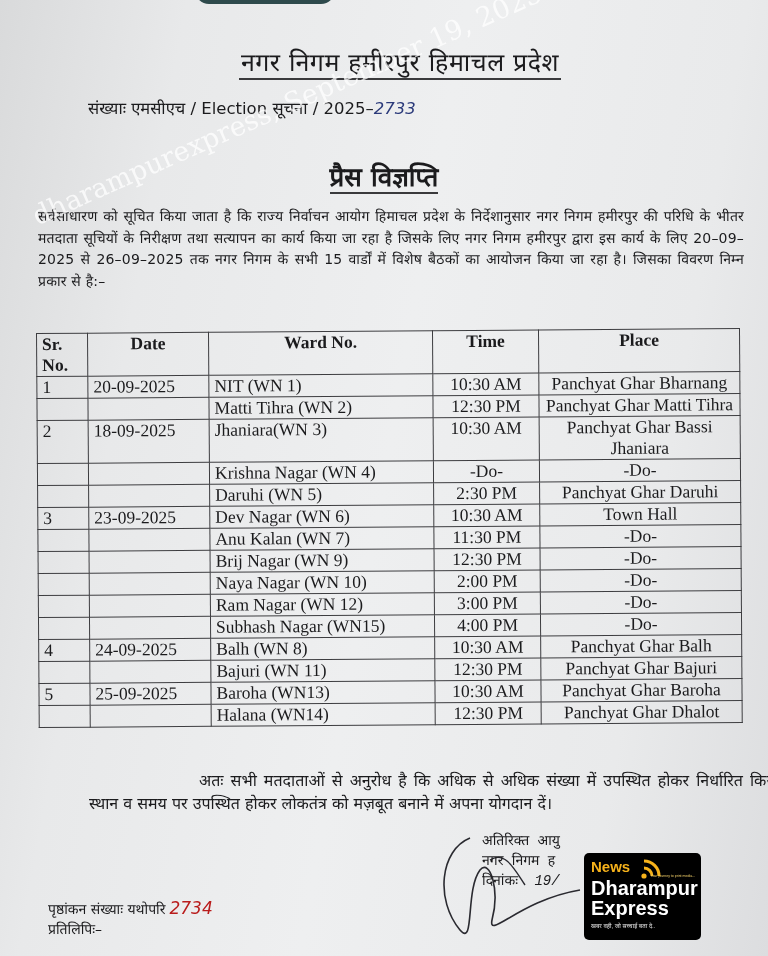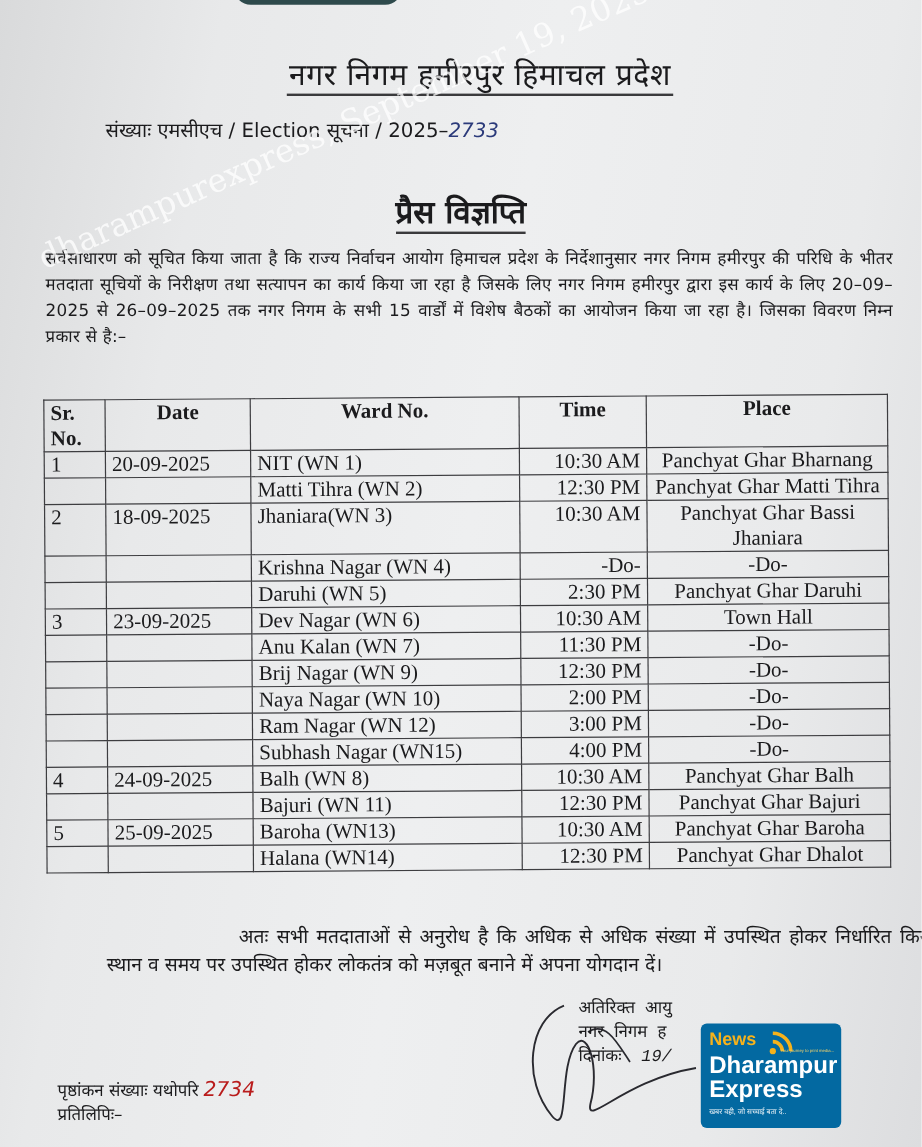--- a/index.html
+++ b/index.html
@@ -39,21 +39,21 @@
       border-collapse: collapse; font-family: "Liberation Serif", serif;
       font-size: 17.5px; transform: rotate(-0.4deg); transform-origin: left top;
     }
     table.schedule th, table.schedule td {
       border: 1.5px solid #3d3d40; padding: 0 5px; vertical-align: top; line-height: 21px;
     }
     table.schedule th { font-weight: bold; font-size: 17.5px; }
     .c-sr { width: 40px; text-align: left; margin-top: 28px; }
     .c-date { width: 110px; text-align: left; }
     .c-ward { width: 213px; text-align: left; }
-    .c-time { width: 95px; text-align: right; }
+    .c-time { width: 95px; text-align: center; }
     .c-place { text-align: center; }
     th.c-date, th.c-ward, th.c-time, th.c-place { text-align: center; }
     td.c-sr, td.c-date { border-bottom: none; border-top: none; }
     tr.grp-start td.c-sr, tr.grp-start td.c-date { border-top: 1.5px solid #3d3d40; }
     .closing {
       position: absolute; top: 770px; left: 46px; width: 712px;
       font-family: "DejaVu Sans", sans-serif; font-size: 16px; line-height: 22.5px;
       text-align: justify; text-indent: 110px; margin-left: 43px;
     }
     .sig-block {
@@ -68,21 +68,21 @@
       font-size: 14px; line-height: 20px;
     }
     .endorse .hand { color: #b91c1c; font-style: italic; font-size: 17px; margin-left: 4px; }
     .watermark {
       position: absolute; left: 40px; top: 200px; transform: rotate(-24deg); transform-origin: left bottom;
       font-family: "DejaVu Serif", serif; font-size: 27px; color: rgba(255,255,255,0.75);
       white-space: nowrap; pointer-events: none;
     }
     .logo {
       position: absolute; left: 584px; top: 853px; width: 117px; height: 87px;
-      background: #0369a1; border-radius: 5px; color: #fff; font-family: "Liberation Sans", sans-serif;
+      background: #000000; border-radius: 5px; color: #fff; font-family: "Liberation Sans", sans-serif;
       box-sizing: border-box; padding: 6px 6px 0 7px;
     }
     .logo .news { color: #f6b21b; font-weight: bold; font-size: 15px; line-height: 15px; }
     .logo .wifi { position: absolute; right: 38px; top: 4px; width: 22px; height: 22px; }
     .logo .tiny { position: absolute; right: 6px; top: 21px; font-size: 3.5px; color: #f6d36b; }
     .logo .brand1 { font-weight: bold; font-size: 20px; line-height: 20px; margin-top: 4px; }
     .logo .brand2 { font-weight: bold; font-size: 20px; line-height: 20px; }
     .logo .tag { font-size: 6px; margin-top: 4px; opacity: 0.95; }
   </style>
 </head>

